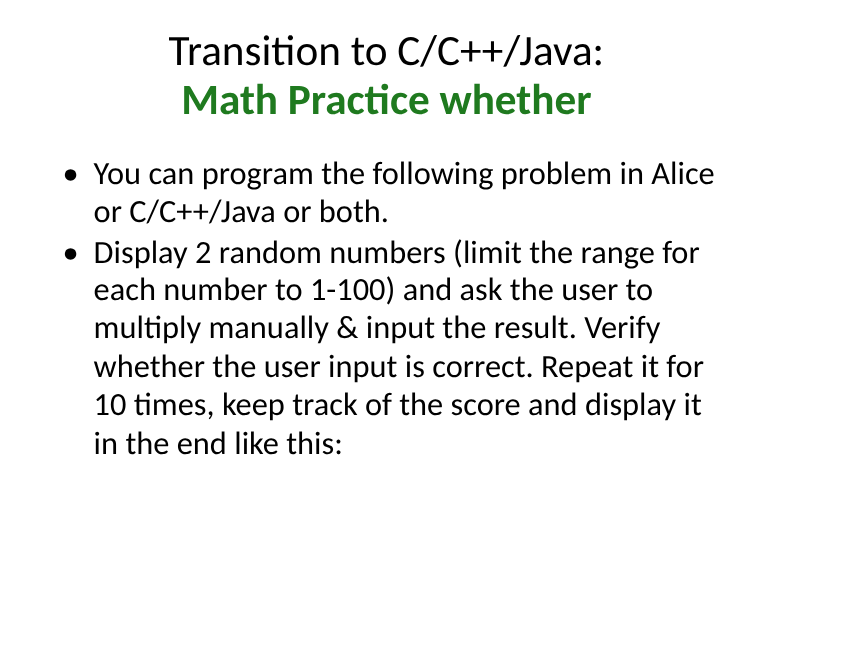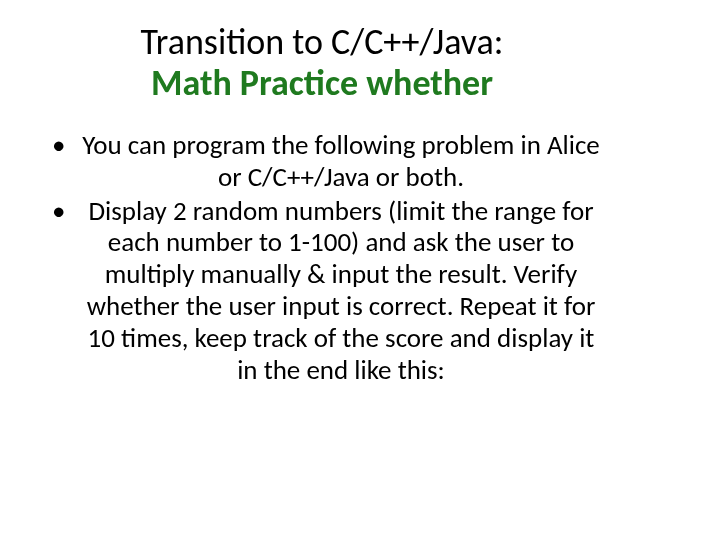--- a/index.html
+++ b/index.html
@@ -33,21 +33,20 @@
   }
   ul.bullets {
     list-style: none;
     padding: 0;
     margin: 0 0 0 4px;
   }
   ul.bullets li {
     position: relative;
     padding-left: 34px;
     margin: 0 0 2px 0;
-    text-align: center;
   }
   ul.bullets li::before {
     content: "•";
     position: absolute;
     left: 8px;
     top: 0;
     color: #000;
     font-size: 27px;
     line-height: 1.18;
   }

